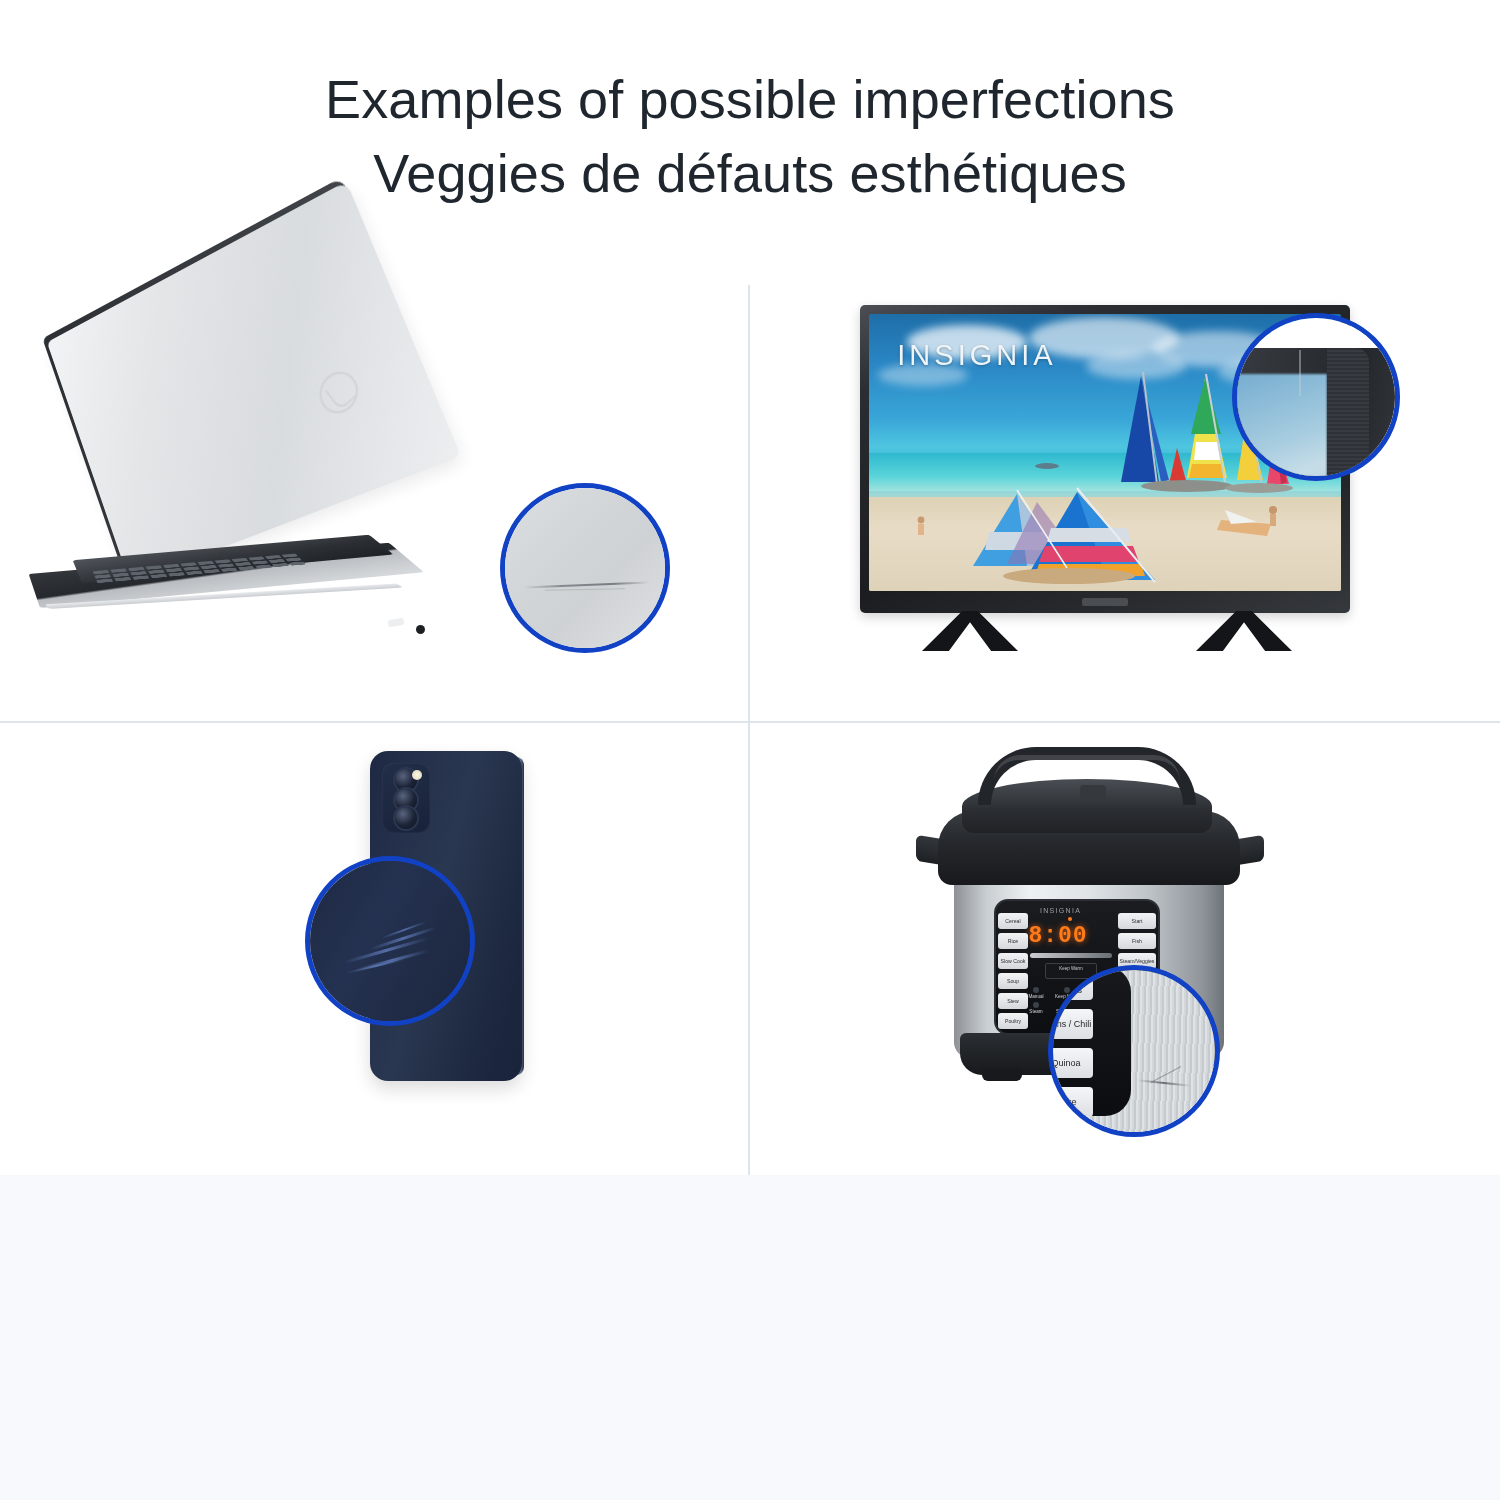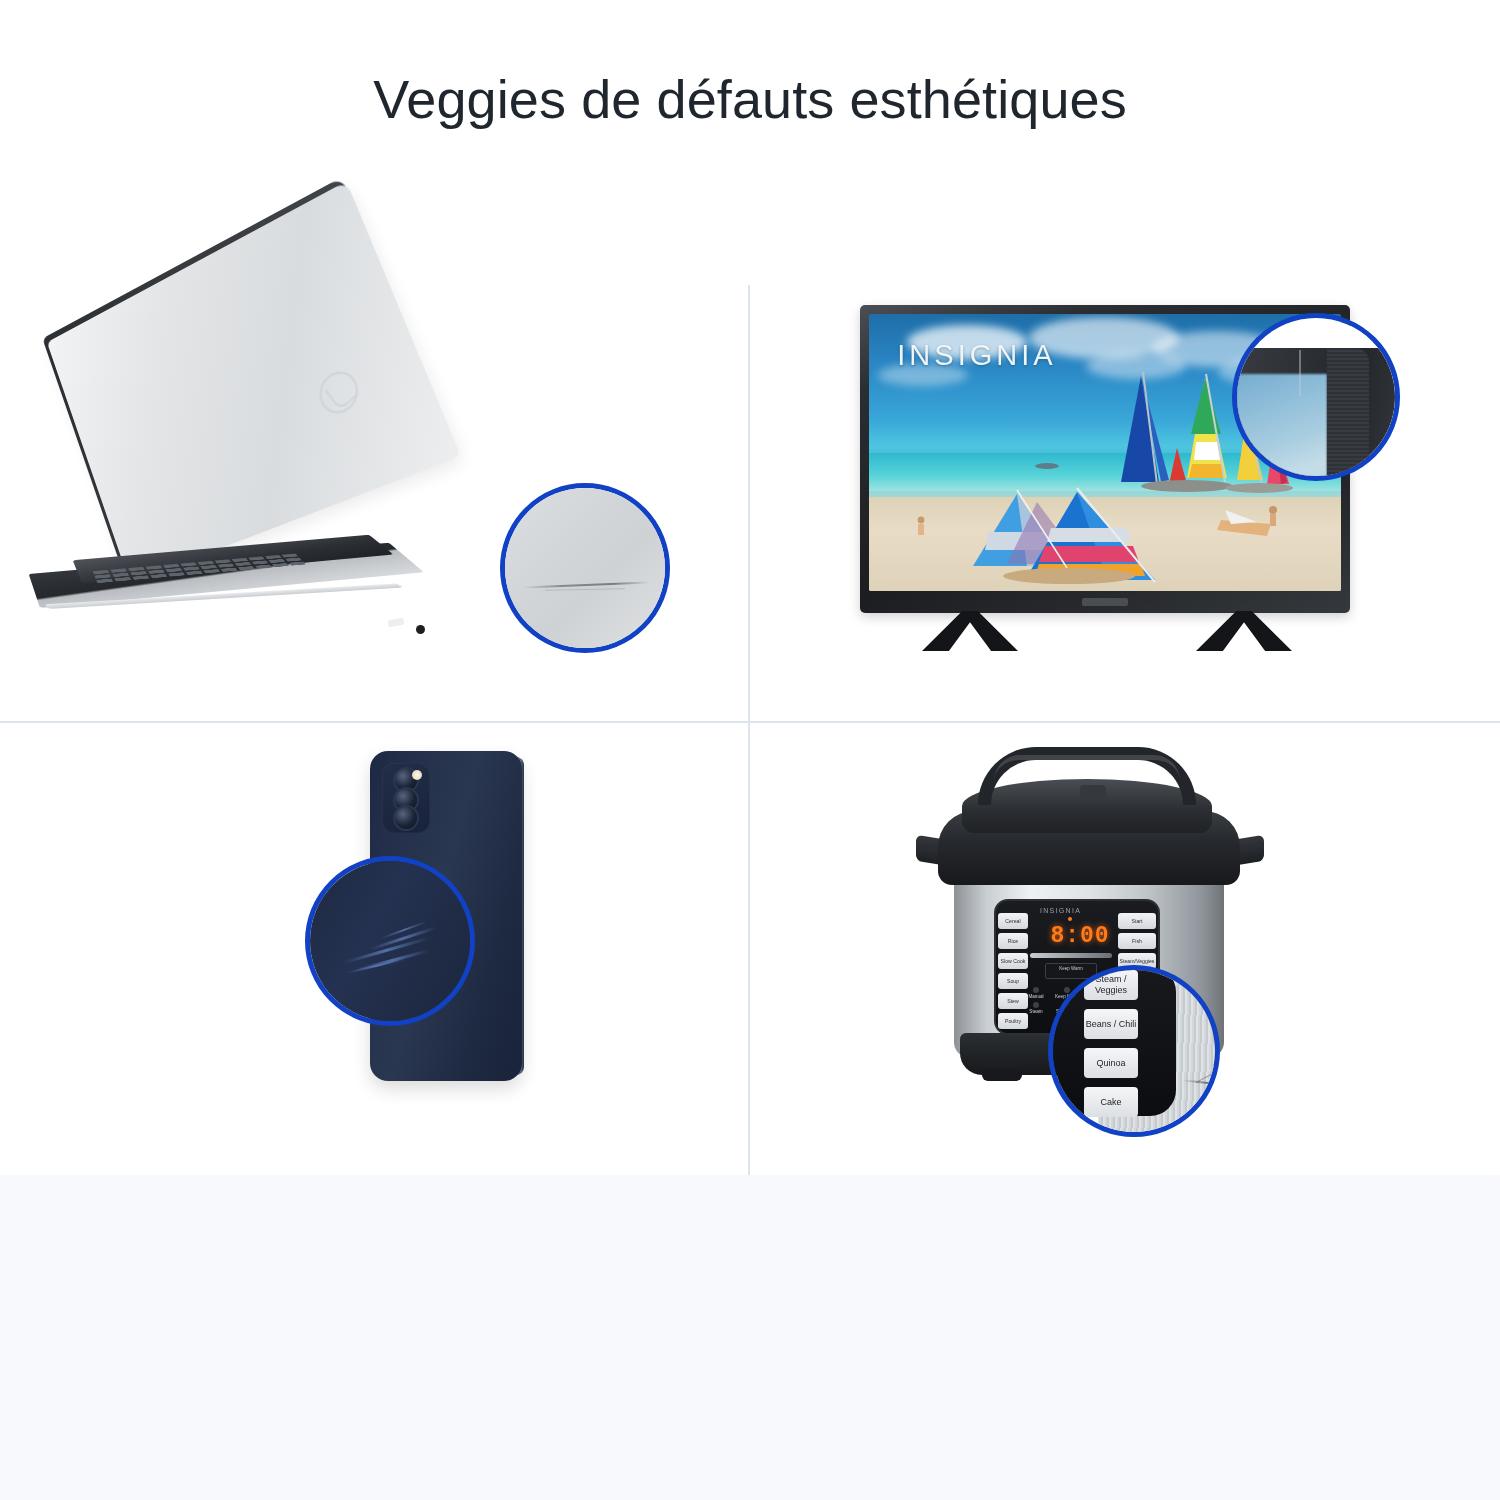--- a/index.html
+++ b/index.html
@@ -264,21 +264,21 @@
   .ck-panel {
     position:absolute; left:74px; top:166px; width:166px; height:136px;
     background: linear-gradient(180deg,#1a1c20,#0d0e11);
     border-radius: 14px;
     border: 2px solid #2c3036;
   }
   .ck-brand {
     position:absolute; left:44px; top:6px; color:#9aa0a8; font-size:7px; letter-spacing:1.3px;
   }
   .ck-display {
-    position:absolute; left:46px; top:22px; width:76px; height:26px;
+    position:absolute; left:24px; top:22px; width:76px; height:26px;
     display:flex; align-items:center; justify-content:center;
     color:#ff7a18; font-family:"Liberation Mono", monospace; font-size:23px; font-weight:bold;
     text-shadow: 0 0 6px rgba(255,110,20,.8);
     letter-spacing: 1px;
   }
   .ck-dot { position:absolute; left:72px; top:16px; width:4px; height:4px; border-radius:50%; background:#ff7a18; }
   .ck-btncol { position:absolute; display:flex; flex-direction:column; gap:4px; }
   .ck-btncol-l { left:2px; top:12px; }
   .ck-btncol-r { left:122px; top:12px; }
   .ck-btn {
@@ -294,21 +294,20 @@
   .ck-smallbtns { position:absolute; left:26px; top:86px; width:96px; display:flex; flex-wrap:wrap; gap:3px; }
   .ck-sbtn { width:28px; font-size:4.6px; color:#cfd4da; text-align:center; }
   .ck-sdot { width:6px; height:6px; border-radius:50%; background:#3b4148; margin:0 auto 1px; }
 
   
   .mag-cooker { left: 128px; top: 232px; width: 172px; height: 172px; }
   .mag-cooker .inner {
     position:absolute; inset:0;
     background: repeating-linear-gradient(92deg,
       #d3d7da 0px, #d3d7da 2px, #c5cace 2px, #c5cace 4px, #dfe3e6 4px, #dfe3e6 6px);
-    margin-left: 45px;
   }
   .mag-ck-panel {
     position:absolute; left:-54px; top:-4px; width:132px; height:150px;
     background: linear-gradient(180deg,#17191d,#0c0d10);
     border-radius: 0 26px 26px 0;
   }
   .mag-ck-btns { position:absolute; left:40px; top:4px; display:flex; flex-direction:column; gap:9px; }
   .mag-ck-btn {
     width:54px; height:30px; background: linear-gradient(180deg,#f5f6f8,#dcdfe3);
     border-radius:4px; color:#24272b; font-size:9px; line-height:11px;
@@ -334,20 +333,21 @@
   .cap-p {
     font-size:25px; line-height:35px; color:#23282e; margin-bottom:26px;
   }
 </style>
 </head>
 <body>
 
 <div class="page">
 
   <div class="title-block">
+    <div class="title-line">Examples of possible imperfections</div>
     <div class="title-line">Veggies de défauts esthétiques</div>
   </div>
 
   <div class="grid">
     <div class="vdiv"></div>
     <div class="hdiv"></div>
 
     <div class="cell cell-tl">
       <div class="laptop-wrap">
         <div class="lid-edge"></div>

